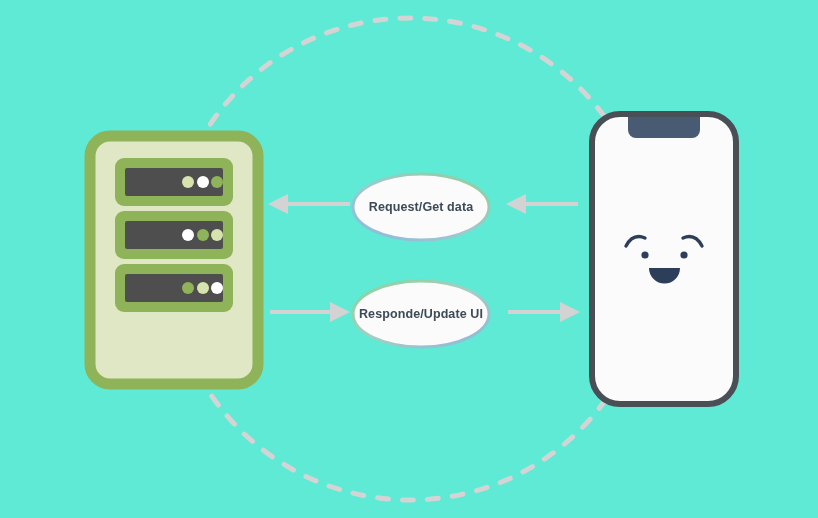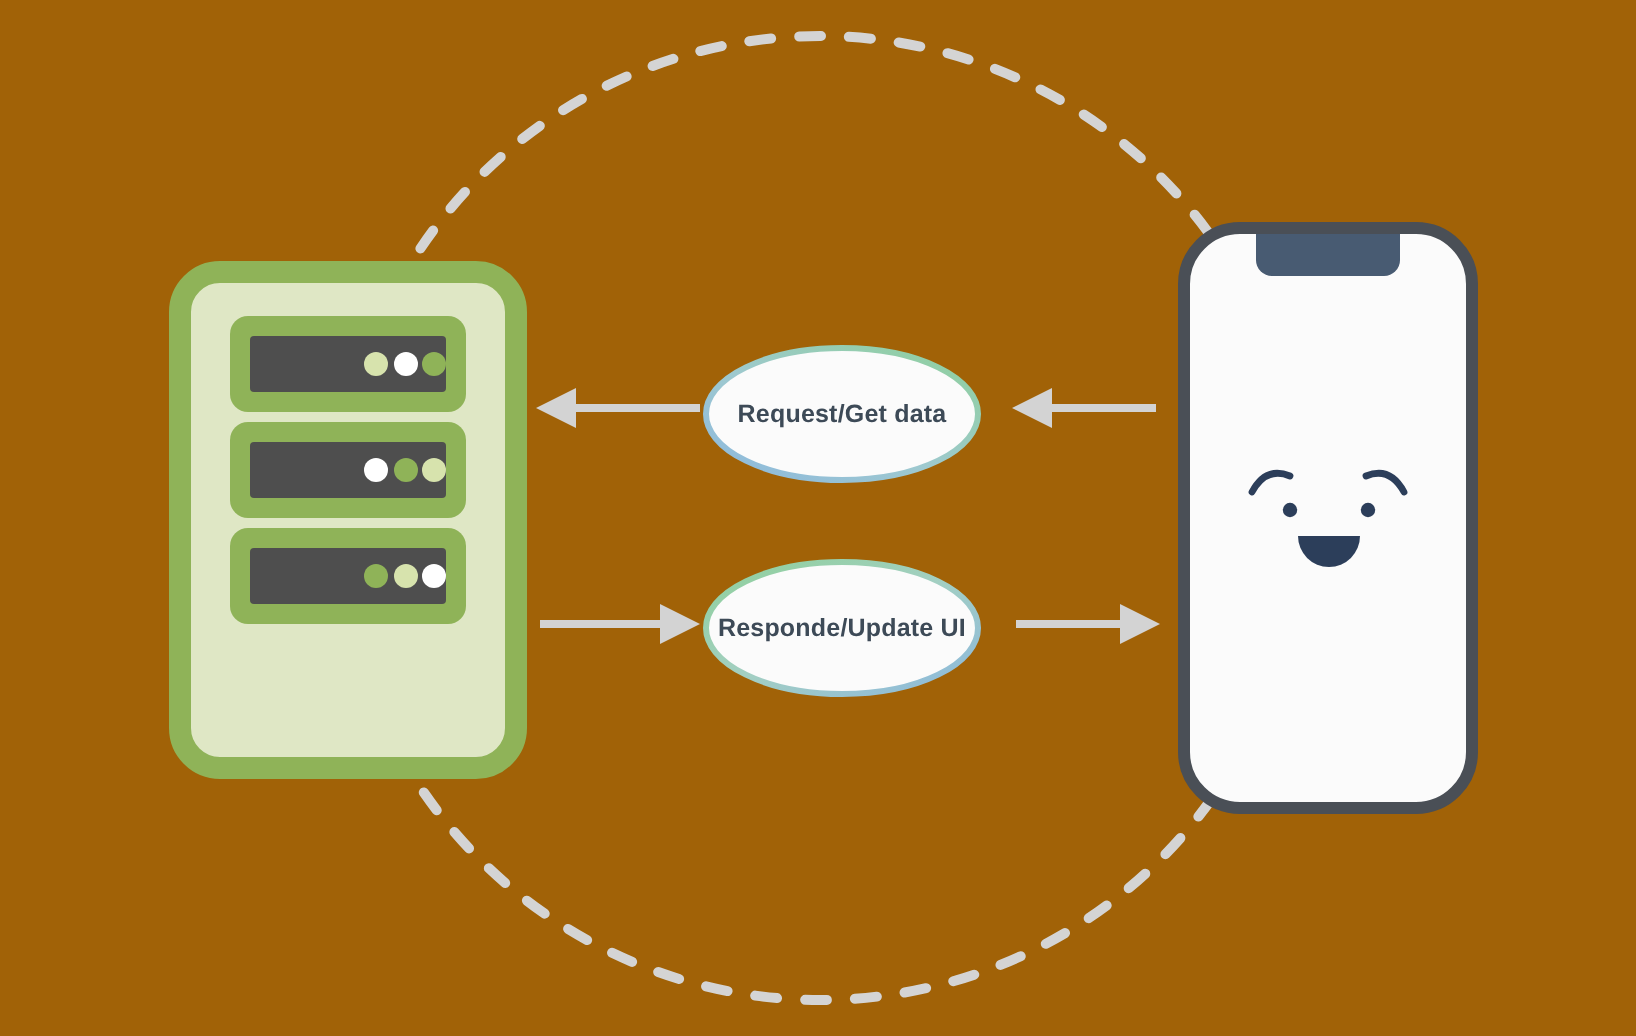--- a/index.html
+++ b/index.html
@@ -7,21 +7,21 @@
     padding: 0;
     background: #f5f5f5;
   }
   body {
     font-family: "Liberation Sans", sans-serif;
   }
   #diagram-canvas {
     position: relative;
     width: 818px;
     height: 518px;
-    background: #a16207;
+    background: #5eead4;
     overflow: hidden;
   }
   #diagram-svg {
     position: absolute;
     top: 0;
     left: 0;
     width: 818px;
     height: 518px;
   }
   .edge-label {

